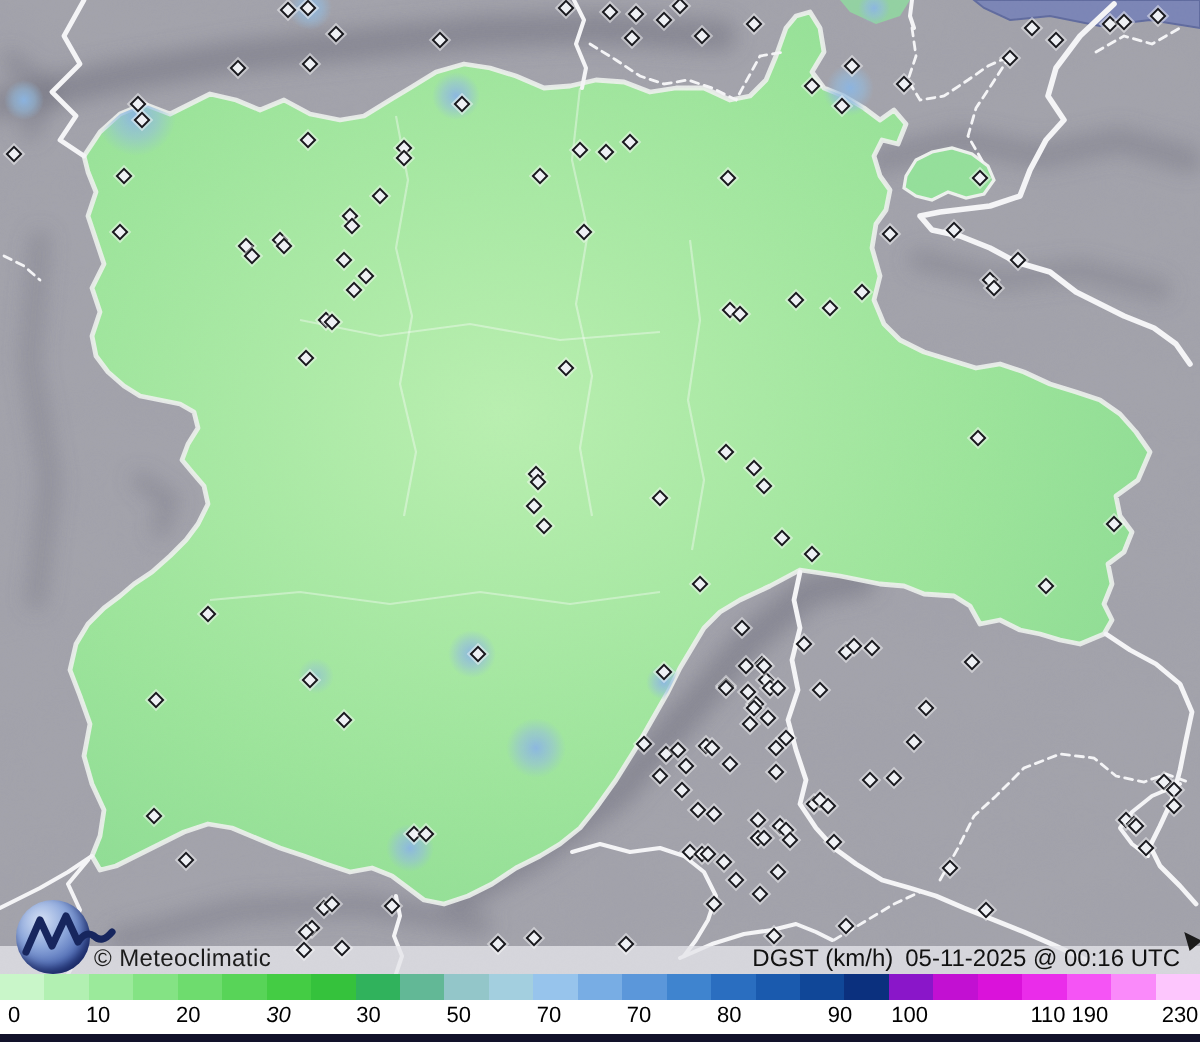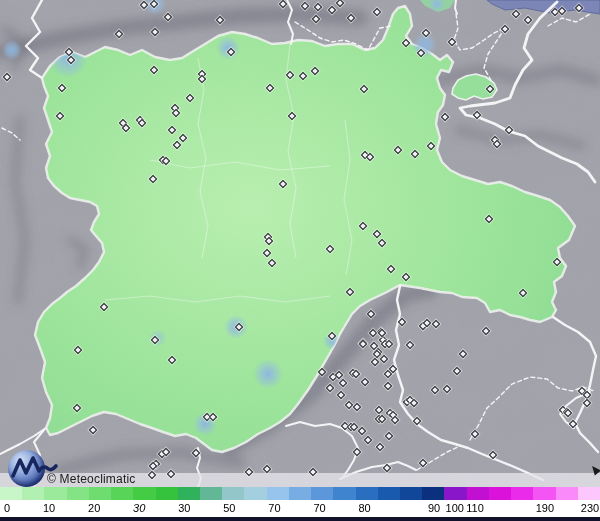--- a/index.html
+++ b/index.html
@@ -314,34 +314,35 @@
       </div>
 
     <div class="logo">
       <div class="sphere"></div>
       <svg width="54" height="40">
         <path d="M6,28 L13,12 L19,25 L26,10 L32,23 Q36,17 40,20 Q44,24 49,18" fill="none" stroke="#17265e" stroke-width="3.6" stroke-linecap="round" stroke-linejoin="round"></path>
       </svg>
     </div>
 
     <span class="attribution">© Meteoclimatic</span>
+    <span class="maplabel"><span>DGST (km/h)</span><span>05-11-2025 @ 00:16 UTC</span></span>
     <div class="cursor"></div>
   </div>
 
   <div class="colorbar" style="background: linear-gradient(to right, rgb(201, 246, 201) 0%, rgb(201, 246, 201) 3.7%, rgb(178, 240, 178) 3.7%, rgb(178, 240, 178) 7.41%, rgb(155, 234, 155) 7.41%, rgb(155, 234, 155) 11.11%, rgb(132, 227, 132) 11.11%, rgb(132, 227, 132) 14.81%, rgb(110, 220, 110) 14.81%, rgb(110, 220, 110) 18.52%, rgb(88, 212, 88) 18.52%, rgb(88, 212, 88) 22.22%, rgb(68, 204, 68) 22.22%, rgb(68, 204, 68) 25.93%, rgb(53, 194, 60) 25.93%, rgb(53, 194, 60) 29.63%, rgb(48, 178, 92) 29.63%, rgb(48, 178, 92) 33.33%, rgb(98, 184, 150) 33.33%, rgb(98, 184, 150) 37.04%, rgb(147, 198, 201) 37.04%, rgb(147, 198, 201) 40.74%, rgb(163, 207, 223) 40.74%, rgb(163, 207, 223) 44.44%, rgb(151, 196, 236) 44.44%, rgb(151, 196, 236) 48.15%, rgb(120, 173, 228) 48.15%, rgb(120, 173, 228) 51.85%, rgb(91, 151, 218) 51.85%, rgb(91, 151, 218) 55.56%, rgb(63, 132, 207) 55.56%, rgb(63, 132, 207) 59.26%, rgb(42, 110, 192) 59.26%, rgb(42, 110, 192) 62.96%, rgb(26, 90, 174) 62.96%, rgb(26, 90, 174) 66.67%, rgb(16, 71, 152) 66.67%, rgb(16, 71, 152) 70.37%, rgb(11, 48, 126) 70.37%, rgb(11, 48, 126) 74.07%, rgb(138, 22, 201) 74.07%, rgb(138, 22, 201) 77.78%, rgb(194, 16, 210) 77.78%, rgb(194, 16, 210) 81.48%, rgb(218, 18, 218) 81.48%, rgb(218, 18, 218) 85.19%, rgb(234, 44, 234) 85.19%, rgb(234, 44, 234) 88.89%, rgb(245, 84, 245) 88.89%, rgb(245, 84, 245) 92.59%, rgb(250, 138, 250) 92.59%, rgb(250, 138, 250) 96.3%, rgb(253, 198, 253) 96.3%, rgb(253, 198, 253) 100%);"></div>
   <div class="ticks">
       <span class="tick" style="left: 4px;">0</span>
       <span class="tick" style="left: 49.0769px;">10</span>
       <span class="tick" style="left: 94.1538px;">20</span>
       <span class="tick" style="left: 139.231px; font-style: italic;">30</span>
       <span class="tick" style="left: 184.308px;">30</span>
       <span class="tick" style="left: 229.385px;">50</span>
       <span class="tick" style="left: 274.462px;">70</span>
       <span class="tick" style="left: 319.538px;">70</span>
       <span class="tick" style="left: 364.615px;">80</span>
-      <span class="tick" style="left: 434px;">90</span>
+      <span class="tick" style="left: 420px;">90</span>
       <span class="tick" style="left: 454.769px;">100</span>
-      <span class="tick" style="left: 475px;">110</span>
+      <span class="tick" style="left: 524px;">110</span>
       <span class="tick" style="left: 544.923px;">190</span>
       <span class="tick" style="left: 590px;">230</span>
     </div>
   <div class="bottomborder"></div>
 </div>
 
 </body></html>

